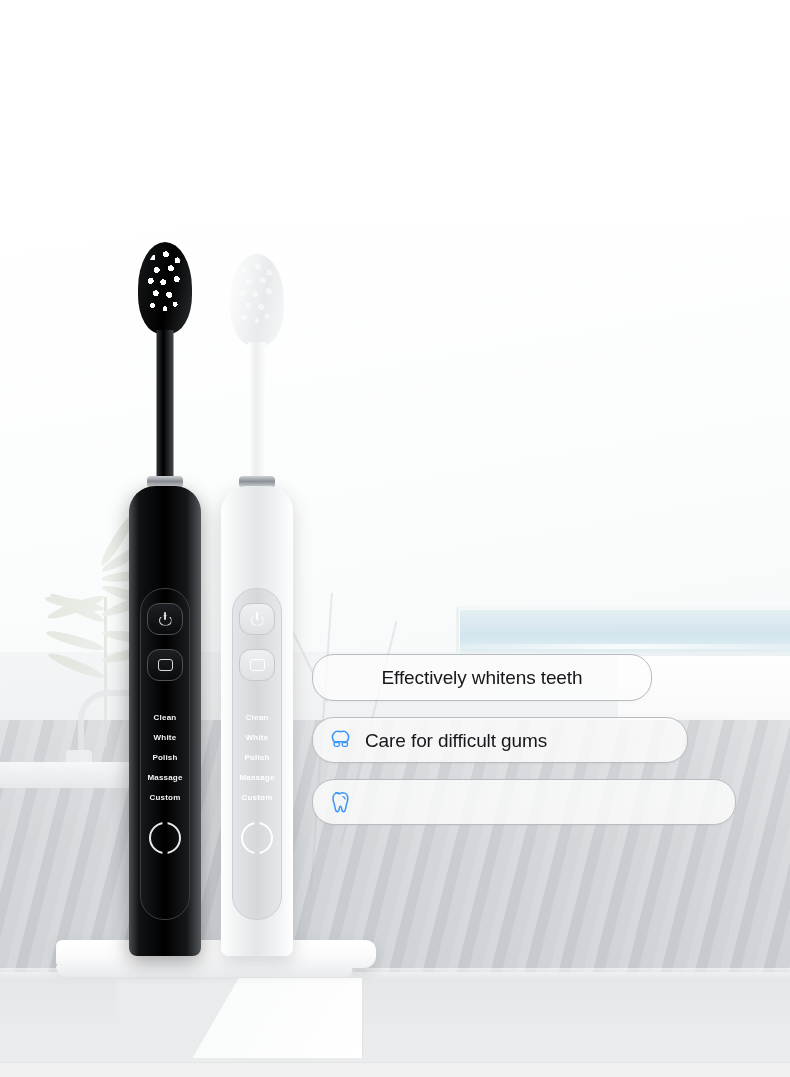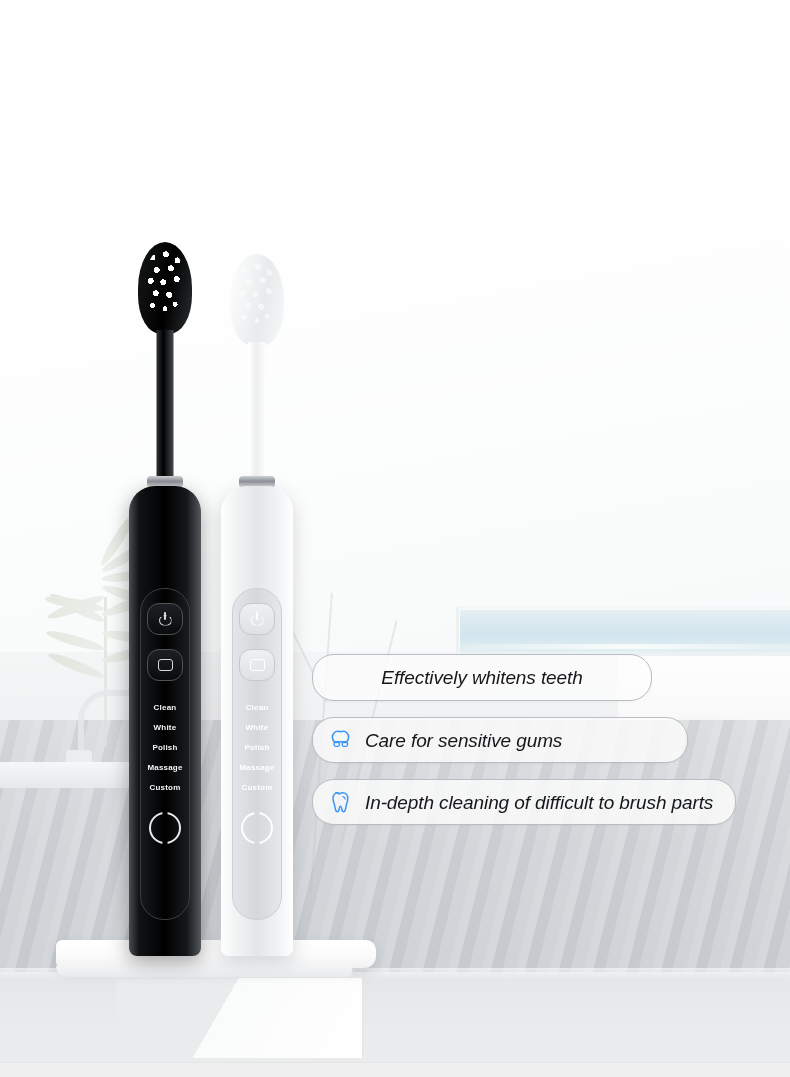--- a/index.html
+++ b/index.html
@@ -217,21 +217,21 @@
     position:absolute;left:50%;transform:translateX(-50%);
     width:48px;height:330px;border-radius:24px;
     display:flex;flex-direction:column;align-items:center;
   }
   .btn-power,.btn-mode{
     position:relative;border-radius:12px;
     display:flex;align-items:center;justify-content:center;
   }
   .btn-power{width:34px;height:30px;margin-top:14px;}
   .btn-mode{width:34px;height:30px;margin-top:14px;}
-  .modes{margin-top:22px;display:flex;flex-direction:column;align-items:center;gap:11px;}
+  .modes{margin-top:32px;display:flex;flex-direction:column;align-items:center;gap:11px;}
   .mode-label{font-size:8px;font-weight:700;letter-spacing:.2px;white-space:nowrap;}
   .charge-ring{
     margin-top:20px;width:32px;height:32px;border-radius:50%;
     position:relative;
   }
   .charge-ring span{
     position:absolute;inset:0;border-radius:50%;
     border:2px solid currentColor;
     clip-path:polygon(0 0,42% 0,42% 18%,58% 18%,58% 0,100% 0,100% 100%,58% 100%,58% 82%,42% 82%,42% 100%,0 100%);
   }
@@ -296,21 +296,21 @@
   .pill{
     position:relative;box-sizing:border-box;
     border:1px solid #b9bdc1;border-radius:22px;
     background:rgba(252,252,253,.80);
     display:flex;align-items:center;
     padding:9px 14px;
     margin-bottom:16px;
     box-shadow:0 1px 2px rgba(0,0,0,.04);
   }
   .pill-text{
-    font-size:19px;color:#15171a;line-height:1.22;letter-spacing:-.1px;font-style:italic;
+    font-size:19px;color:#15171a;line-height:1.22;letter-spacing:-.1px;
   }
   #pill-1{width:340px;justify-content:center;padding:11px 14px;}
   #pill-2{width:376px;}
   #pill-3{width:424px;align-items:center;}
   .tooth-icon{
     width:27px;height:26px;flex:0 0 27px;margin-right:11px;display:block;
   }
 </style>
 </head>
 <body>
@@ -432,26 +432,25 @@
       <div class="pill" id="pill-1">
         <span class="pill-text">Effectively whitens teeth</span>
       </div>
 
       <div class="pill" id="pill-2">
         <svg class="tooth-icon" viewBox="0 0 32 32" fill="none">
           <path d="M6 12.5c0-4.2 3.2-7.2 6.6-7.2 1.6 0 2.6.6 3.4.6s1.8-.6 3.4-.6c3.4 0 6.6 3 6.6 7.2 0 2.6-1.1 4.2-2.3 5.6H8.3C7.1 16.7 6 15.1 6 12.5z" stroke="#3b97f5" stroke-width="1.9" stroke-linejoin="round"></path>
           <path d="M8.4 19.2h5.2c.7 0 1.2.6 1.1 1.3l-.3 2c-.1.8-.8 1.4-1.6 1.4h-2.9c-.8 0-1.5-.6-1.6-1.4l-.3-2c-.1-.7.4-1.3 1.1-1.3z" stroke="#3b97f5" stroke-width="1.7" stroke-linejoin="round"></path>
           <path d="M18.4 19.2h5.2c.7 0 1.2.6 1.1 1.3l-.3 2c-.1.8-.8 1.4-1.6 1.4h-2.9c-.8 0-1.5-.6-1.6-1.4l-.3-2c-.1-.7.4-1.3 1.1-1.3z" stroke="#3b97f5" stroke-width="1.7" stroke-linejoin="round"></path>
         </svg>
-        <span class="pill-text">Care for sensitive gums</span>
+        <span class="pill-text">Care for difficult gums</span>
       </div>
 
       <div class="pill" id="pill-3">
         <svg class="tooth-icon" viewBox="0 0 32 32" fill="none">
           <path d="M10.2 4.6c2 0 3 .9 4.2 1.4 1.2-.5 2.2-1.4 4.2-1.4 3.8 0 6.4 3 6.4 7 0 3-1 5.1-1.7 7.6-.6 2.2-.9 4.6-1.4 6.4-.4 1.5-1.1 2.4-2.2 2.4-1.4 0-1.9-1.3-2.2-3.2-.3-1.8-.6-3.6-1.6-3.6s-1.3 1.8-1.6 3.6c-.3 1.9-.8 3.2-2.2 3.2-1.1 0-1.8-.9-2.2-2.4-.5-1.8-.8-4.2-1.4-6.4-.7-2.5-1.7-4.6-1.7-7.6 0-4 2.6-7 6.4-7z" stroke="#3b97f5" stroke-width="1.9" stroke-linejoin="round"></path>
           <path d="M18.9 9.3c1.6.3 2.6 1.4 2.9 3" stroke="#3b97f5" stroke-width="1.6" stroke-linecap="round"></path>
         </svg>
-        <span class="pill-text">In-depth cleaning of difficult to brush parts</span>
       </div>
     </div>
 
   </div>
 </div>
 
 </body></html>

